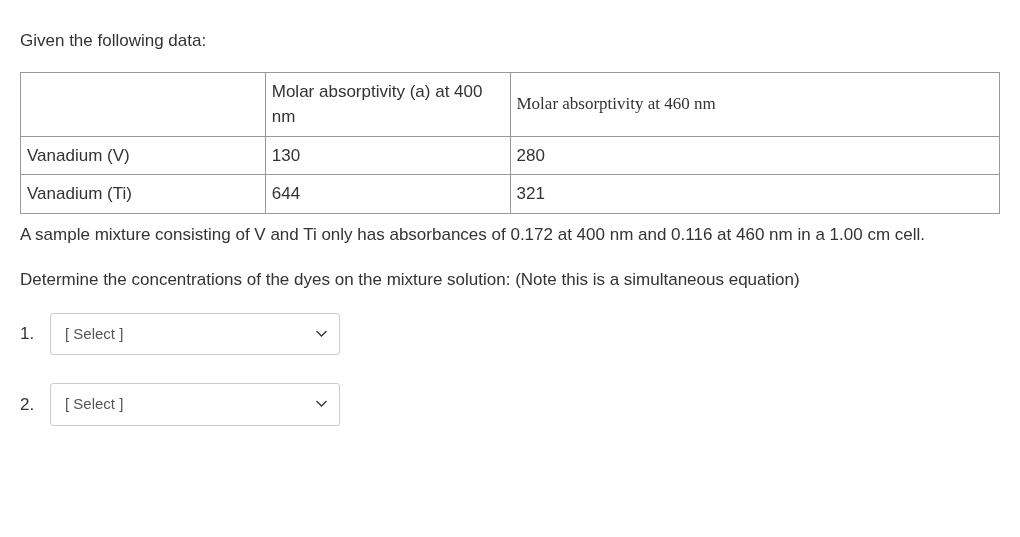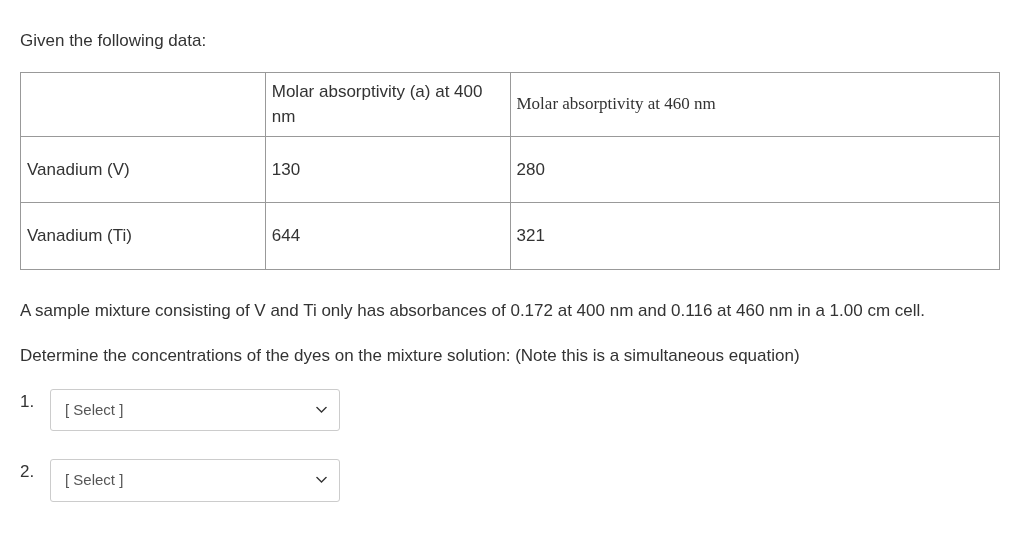--- a/index.html
+++ b/index.html
@@ -14,25 +14,25 @@
       padding: 28px 20px 20px 20px;
       background: #fff;
       line-height: 1.5;
     }
     .intro {
       margin-bottom: 18px;
     }
     table {
       border-collapse: collapse;
       width: 100%;
-      margin-bottom: 28px;
+      margin-bottom: 8px;
     }
     table td {
       border: 1px solid #999;
-      padding: 20px 6px;
+      padding: 6px 6px;
       text-align: left;
       vertical-align: middle;
       font-size: 17px;
     }
     table tr:first-child td {
       padding: 6px 6px;
     }
     .col1 { width: 25%; }
     .col2 { width: 25%; }
     .col3 { width: 50%; font-family: Liberation Serif, serif; }
@@ -40,21 +40,21 @@
       margin-bottom: 20px;
     }
     ol {
       list-style: none;
       counter-reset: item;
       padding-left: 0;
     }
     ol li {
       counter-increment: item;
       display: flex;
-      align-items: flex-start;
+      align-items: center;
       margin-bottom: 28px;
     }
     ol li::before {
       content: counter(item) ".";
       margin-right: 12px;
       font-size: 17px;
       min-width: 18px;
     }
     .select-box {
       border: 1px solid #ccc;

